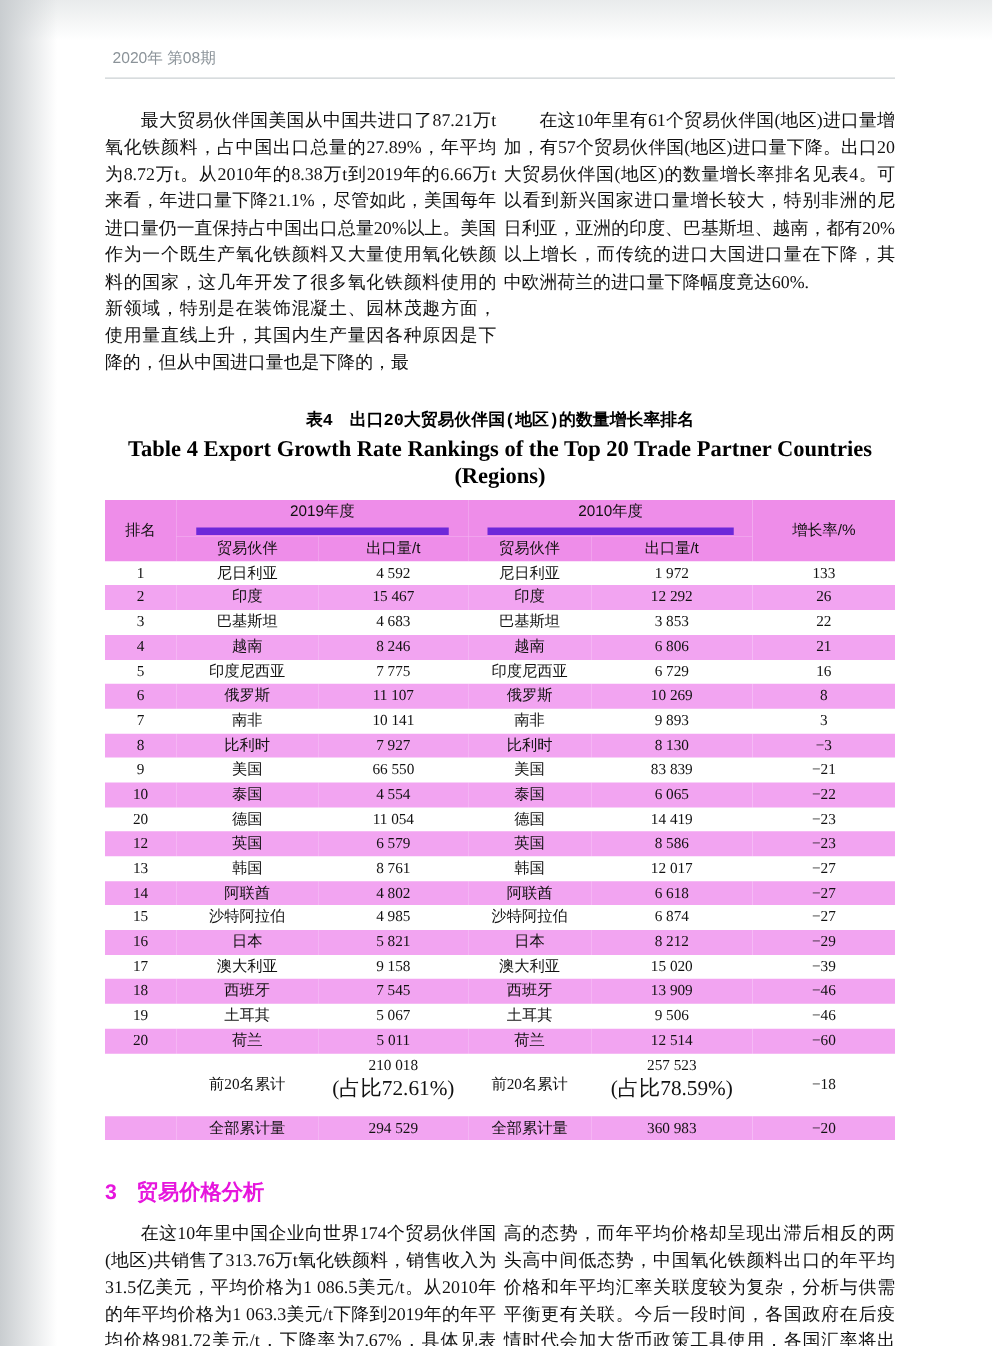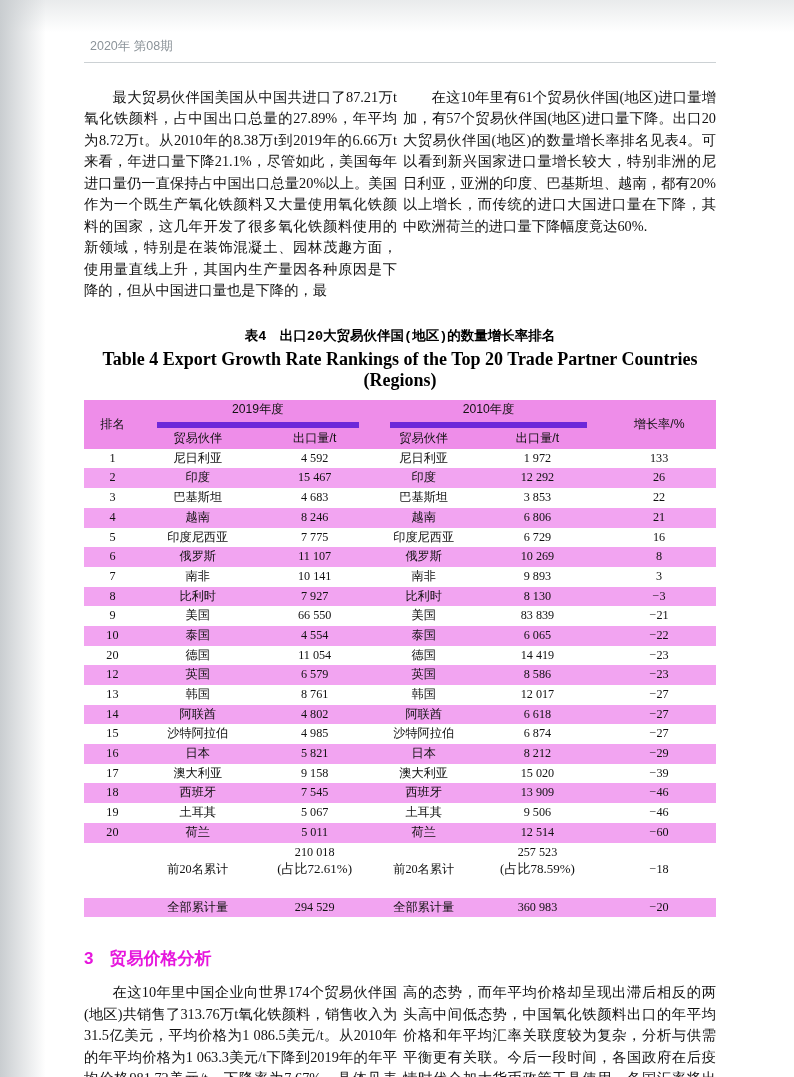--- a/index.html
+++ b/index.html
@@ -26,21 +26,21 @@
     font-weight:bold;font-size:13.5px;color:#000;}
   .tbl-title-en{text-align:center;font-family:"Liberation Serif","DejaVu Serif",serif;
     font-weight:bold;font-size:18px;margin-top:4px;color:#000;}
   table.rank{width:100%;border-collapse:collapse;margin-top:9px;font-size:12.2px;table-layout:fixed;}
   table.rank th{font-weight:normal;font-family:"Liberation Sans","DejaVu Sans",sans-serif;}
   table.rank th,table.rank td{text-align:center;padding:1px 2px;line-height:1.45;}
   thead tr th{background:#ee8de9;}
   .yearline{display:inline-block;width:88%;border-bottom:6px solid #6d28d9;padding-bottom:3px;}
   .subhead th{padding-bottom:4px;padding-top:2px;}
   tbody tr.stripe td{background:#f2a4f1;}
-  td .note{font-size:13px;line-height:1.2;padding-bottom:20px;}
+  td .note{font-size:17px;line-height:1.2;padding-bottom:10px;}
 
   .section-head{display:flex;align-items:baseline;gap:16px;margin-top:30px;
     font-family:"Liberation Sans","DejaVu Sans",sans-serif;font-weight:bold;font-size:17px;color:#e616dd;}
   .cols.bottom{margin-top:12px;}
 </style>
 </head>
 <body>
 
 <div class="doc">
   <div class="edge-top"></div>

